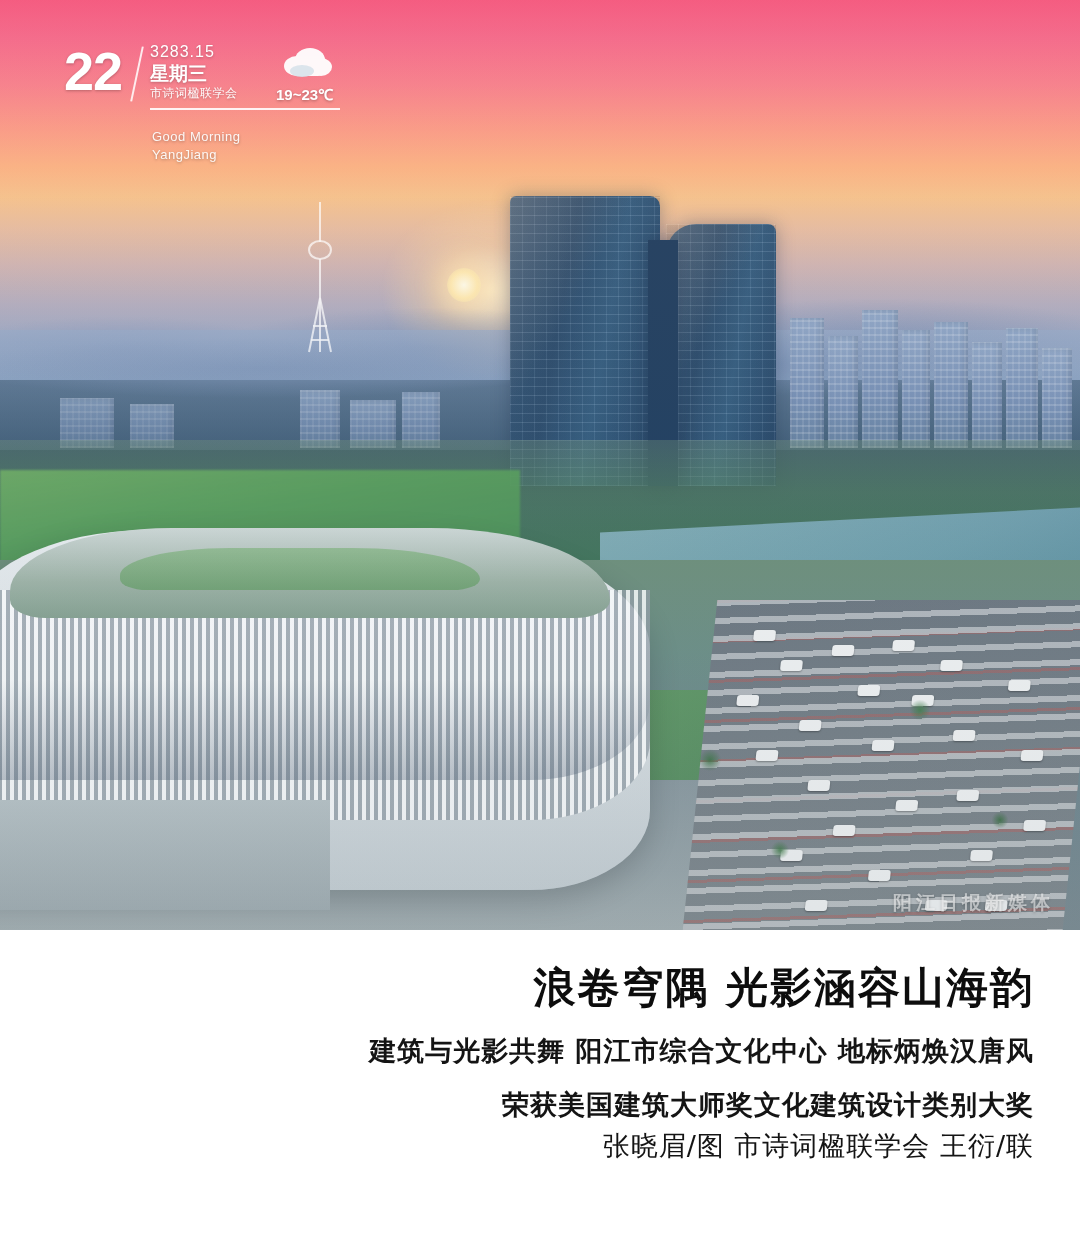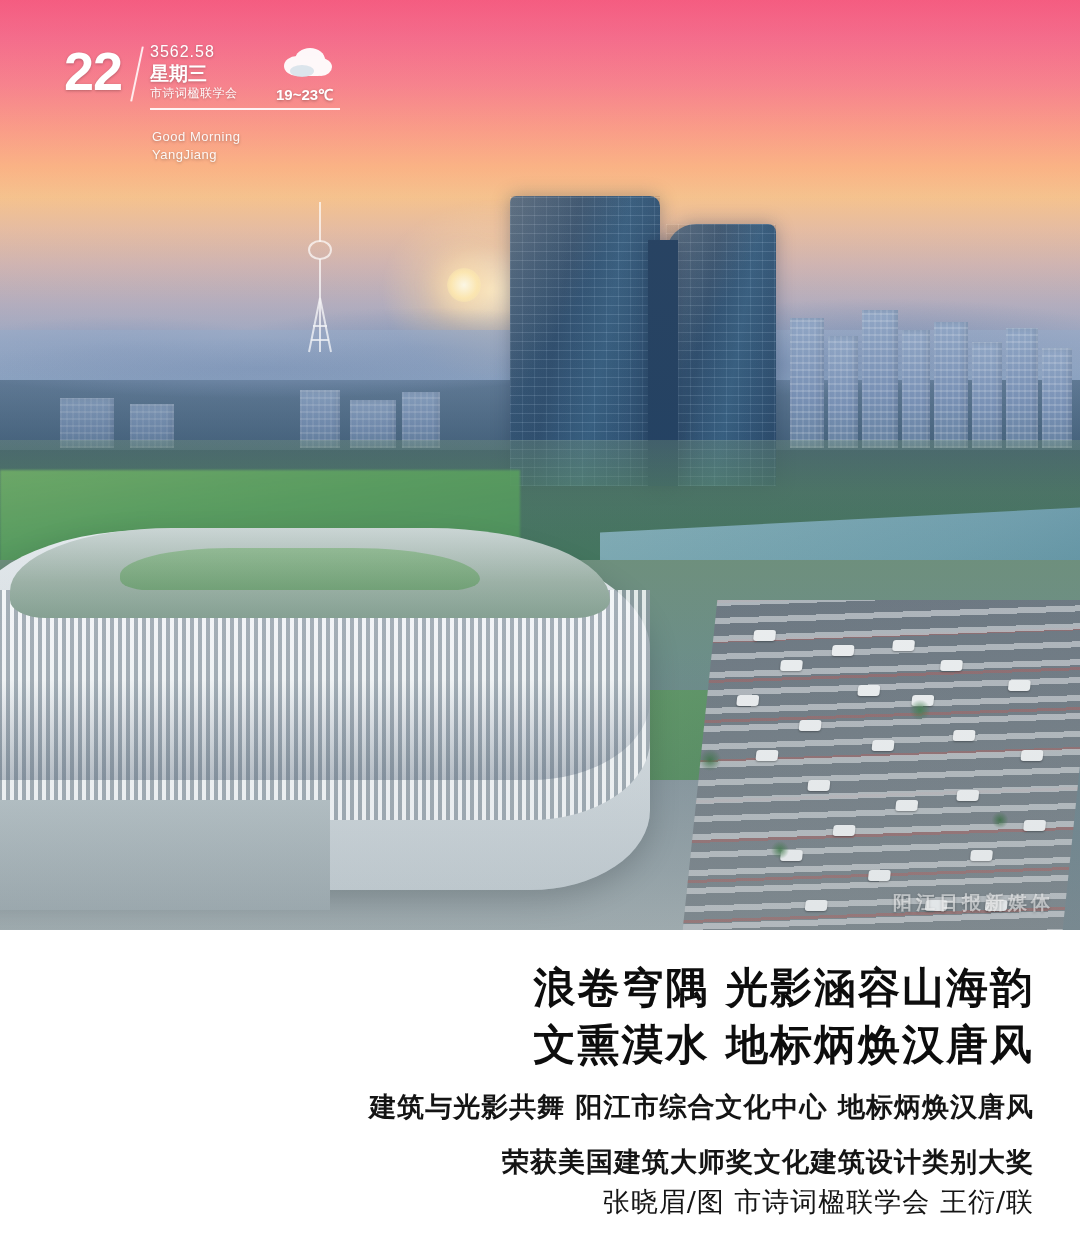--- a/index.html
+++ b/index.html
@@ -606,21 +606,21 @@
     <div class="podium"></div>
 
     <div class="photo-overlay-tint"></div>
 
     <div id="masthead">
 
       <div class="date-row">
         <div class="big-day">22</div>
         <div class="day-sep"></div>
         <div class="date-lines">
-          <div class="ym">3562.58</div>
+          <div class="ym">3283.15</div>
           <div class="weekday">星期三</div>
           <div class="lunar">市诗词楹联学会</div>
         </div>
         <div class="weather">
           <div class="cloud-icon">
             <svg width="54" height="36" viewBox="0 0 54 36" aria-hidden="true">
               <g fill="#ffffff" opacity="0.95">
                 <ellipse cx="17" cy="22" rx="13" ry="10"></ellipse>
                 <ellipse cx="30" cy="16" rx="15" ry="12"></ellipse>
                 <ellipse cx="41" cy="23" rx="11" ry="9"></ellipse>
@@ -654,19 +654,18 @@
         </svg>
       </div>
 
     </div>
 
     <div class="watermark">阳江日报新媒体</div>
   </div>
 
   <div id="caption">
     <div class="couplet">浪卷穹隅  光影涵容山海韵</div>
-    <div class="couplet2">文熏漠水  地标炳焕汉唐风</div>
     <div class="subline">建筑与光影共舞  阳江市综合文化中心  地标炳焕汉唐风</div>
     <div class="subline">荣获美国建筑大师奖文化建筑设计类别大奖</div>
     <div class="credit">张晓眉/图  市诗词楹联学会  王衍/联</div>
   </div>
 
 </div>
 
 </body></html>

